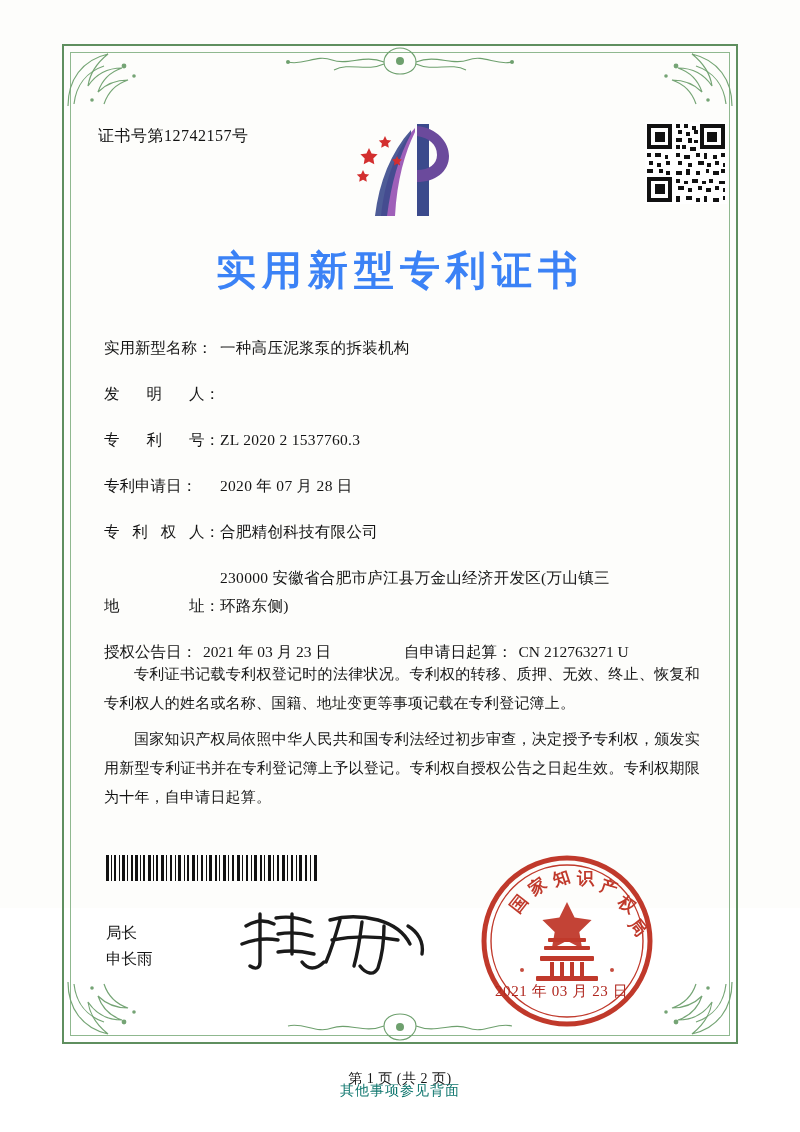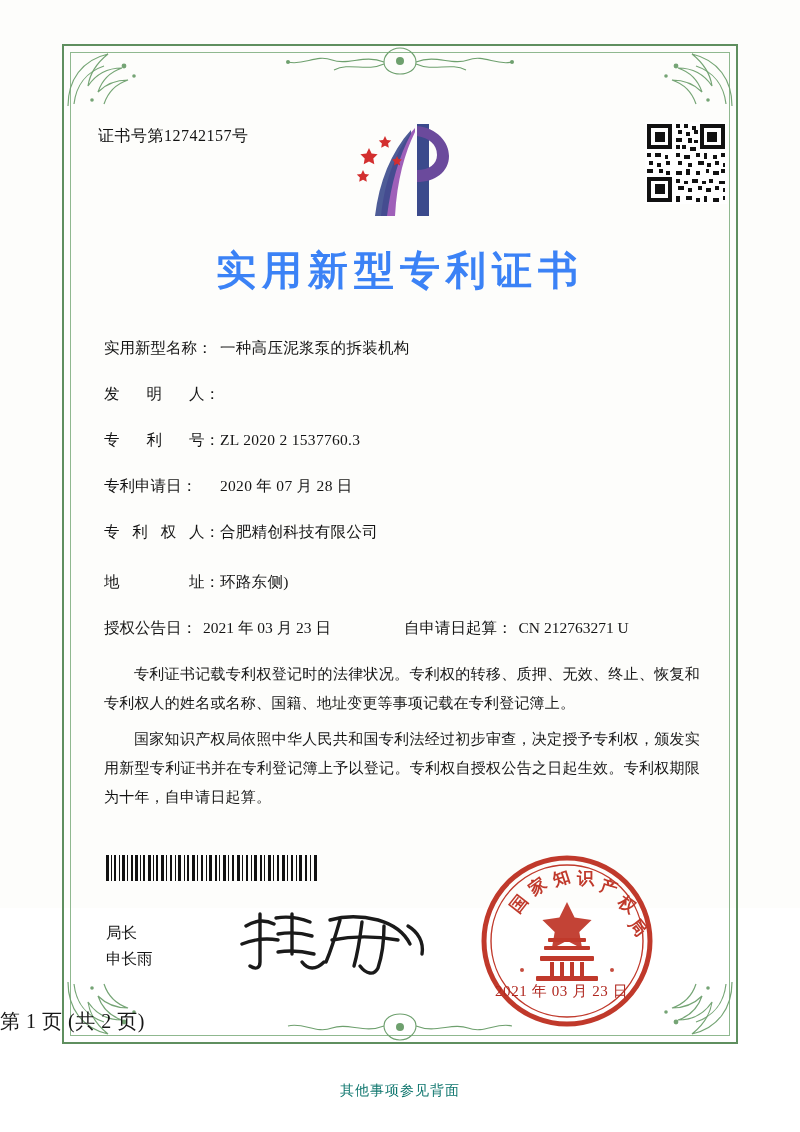--- a/index.html
+++ b/index.html
@@ -202,23 +202,24 @@
     left: 495px; top: 982px;
     font-size: 15px;
     color: #b0271f;
     letter-spacing: .6px;
     white-space: nowrap;
   }
 
   
   .page-no {
     position: absolute;
-    left: 0; top: 1008px;
+    left: 0; top: 1070px;
     width: 800px;
-    font-size: 20px;
+    text-align: center;
+    font-size: 14px;
     color: #161616;
     letter-spacing: .5px;
   }
   .footer-note {
     position: absolute;
     left: 0; top: 1082px;
     width: 800px;
     text-align: center;
     font-size: 14px;
     color: #0f766e;
@@ -427,20 +428,21 @@
       </div>
       <div class="field-value">合肥精创科技有限公司</div>
     </div>
 
     <div class="field-row">
       <div class="field-label">
         <span>地</span>
         <span>址：</span>
       </div>
       <div class="field-value">
+        <span>230000  安徽省合肥市庐江县万金山经济开发区(万山镇三</span>
         <span class="cont">环路东侧)</span>
       </div>
     </div>
 
     <div class="two-col">
       <div class="col-a">
         <span class="lab">授权公告日：</span>
         <span>2021 年 03 月 23 日</span>
       </div>
       <div class="col-b">

